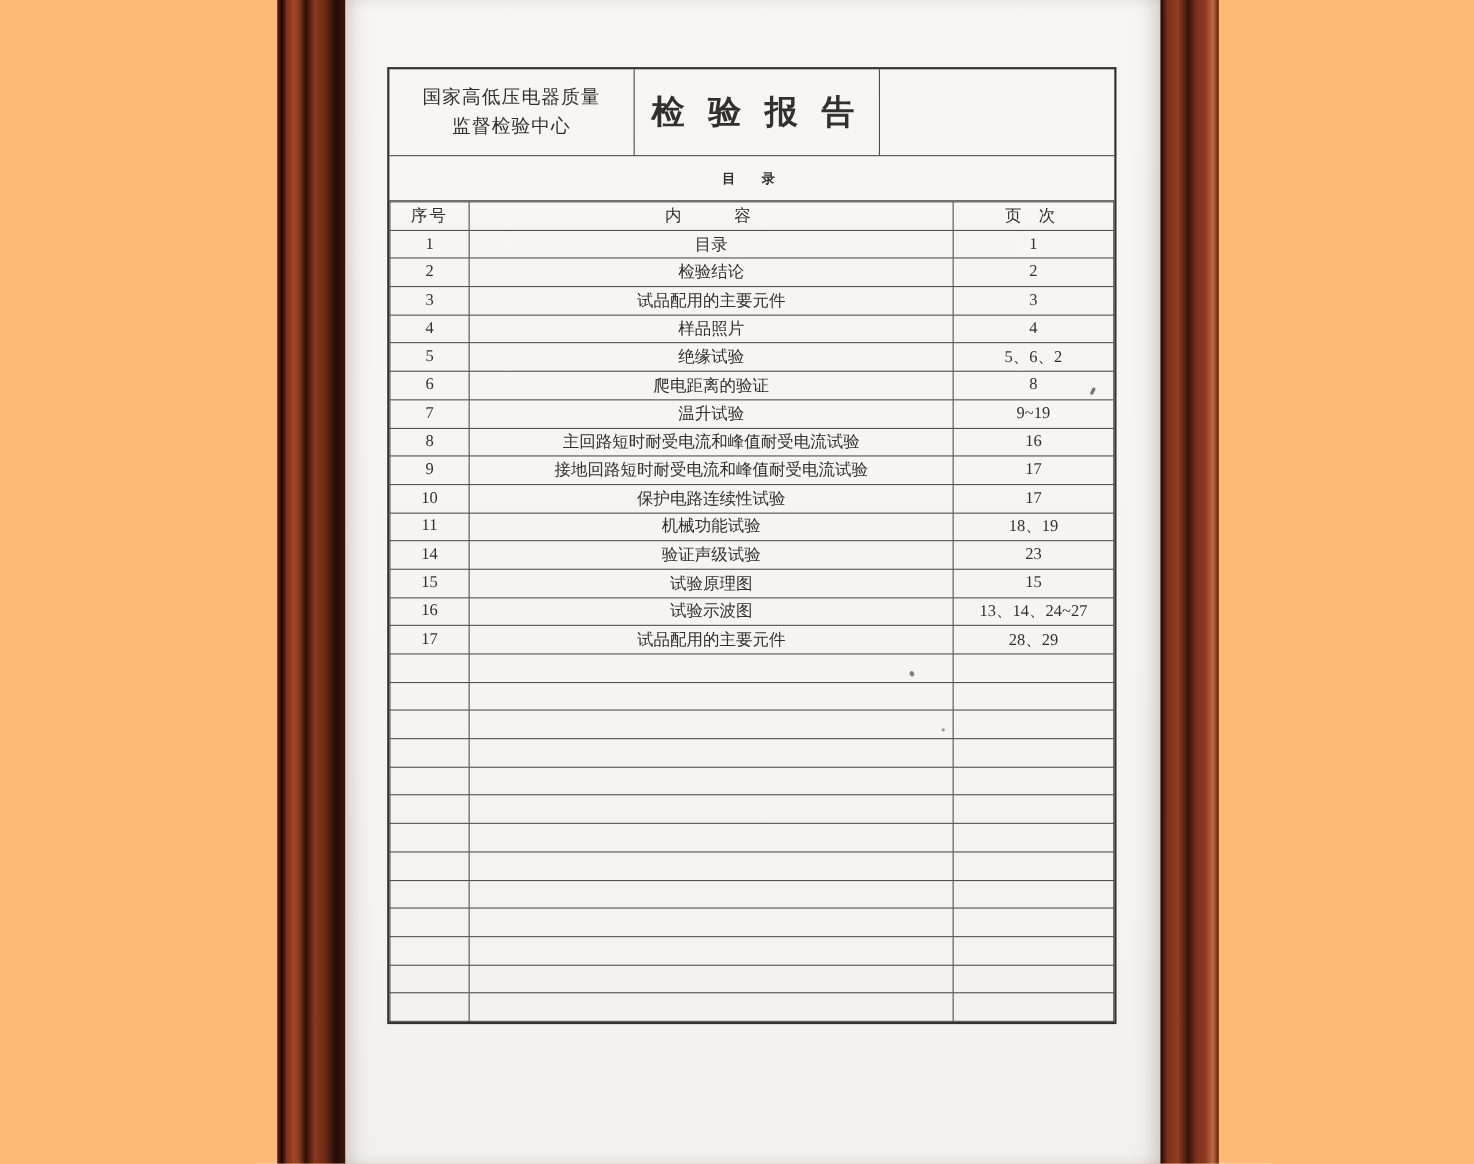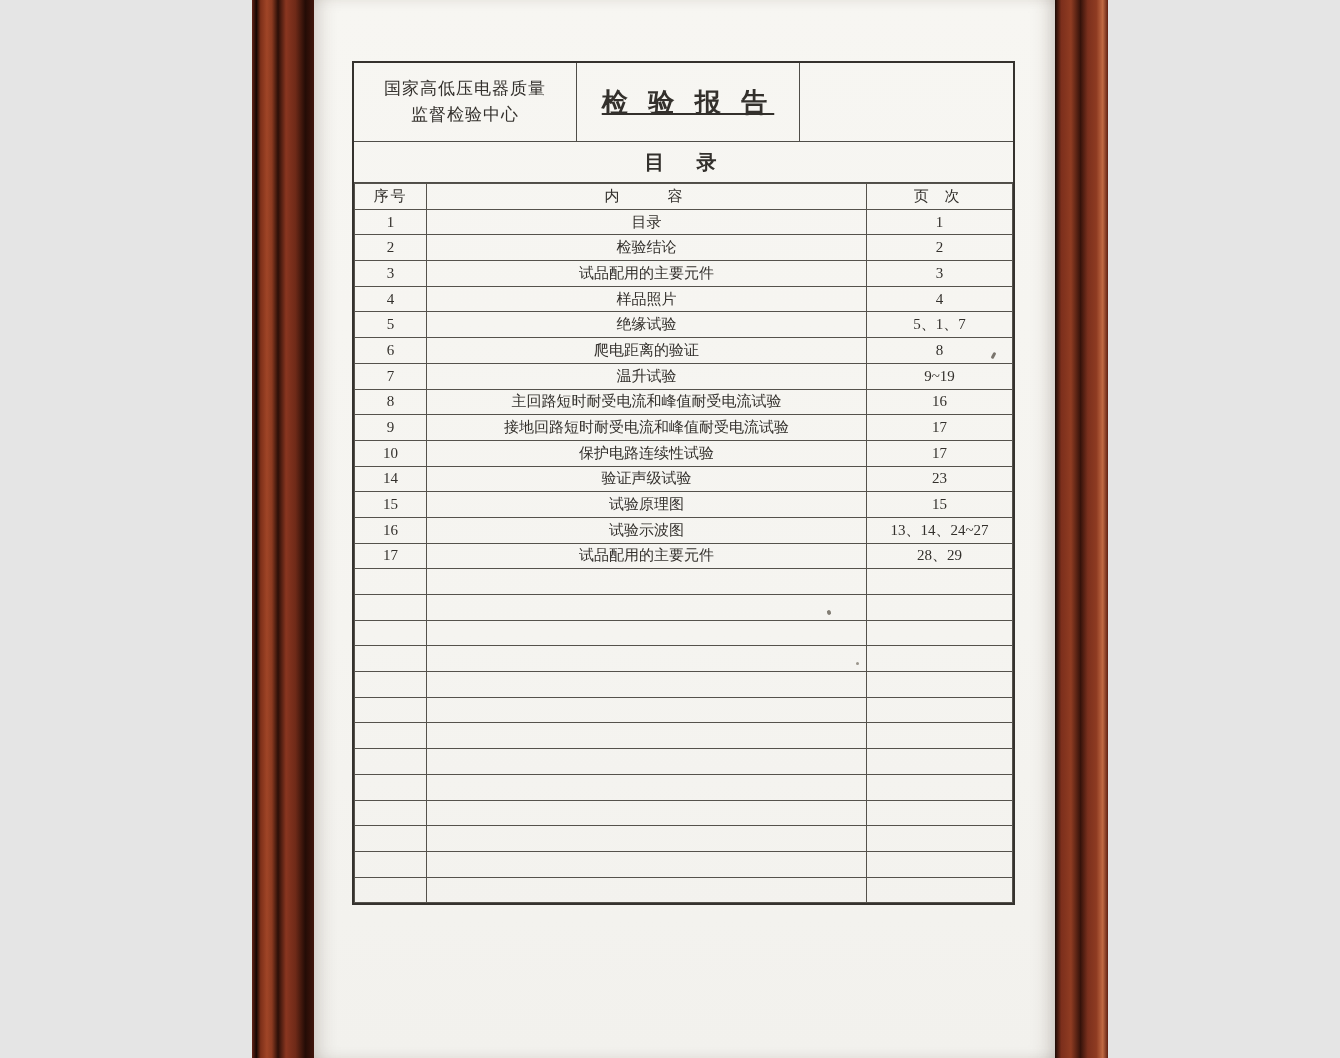--- a/index.html
+++ b/index.html
@@ -4,21 +4,21 @@
 <style>
   html, body {
     margin: 0; padding: 0;
     width: 1340px; height: 1058px;
     overflow: hidden;
     font-family: "Liberation Serif", "DejaVu Serif", serif;
   }
   .scene {
     position: relative;
     width: 1340px; height: 1058px;
-    background: #e5e5e5;
+    background: #fdba74;
   }
   
   .frame-left {
     position: absolute; top: 0; left: 252px;
     width: 62px; height: 100%;
     background: linear-gradient(90deg,
       #652418 0%, #150603 7%, #7e3019 14%, #a04527 24%,
       #8c3a20 32%, #2a0e07 42%, #8a3620 55%, #6f2a18 70%,
       #240c06 86%, #40150c 100%);
   }
@@ -52,27 +52,27 @@
     height: 78px;
     border-bottom: 1px solid #4f4d48;
   }
   .hdr-cell {
     display: flex; flex-direction: column;
     align-items: center; justify-content: center;
     text-align: center;
   }
   .hdr-cell.sep { border-right: 1px solid #4f4d48; }
   .org-line { font-size: 17px; line-height: 1.55; letter-spacing: 1px; }
-  .report-title { font-size: 26px; font-weight: bold; letter-spacing: 7px; white-space: nowrap; text-decoration: underline; }
+  .report-title { font-size: 30px; font-weight: bold; letter-spacing: 7px; white-space: nowrap; }
   .ref-no { font-size: 17px; letter-spacing: 0.5px; white-space: nowrap; }
   .toc-title {
     height: 40px;
     border-bottom: 1px solid #4f4d48;
     display: flex; align-items: center; justify-content: center;
-    font-size: 20px; font-weight: bold; letter-spacing: 6px;
+    font-size: 12px; font-weight: bold; letter-spacing: 6px;
   }
   table.toc {
     width: 100%;
     border-collapse: collapse;
     table-layout: fixed;
   }
   table.toc col.c-no   { width: 72px; }
   table.toc col.c-page { width: 146px; }
   table.toc th, table.toc td {
     border: 1px solid #55524c;
@@ -152,21 +152,21 @@
 
           <tr>
             <td>4</td>
             <td>样品照片</td>
             <td>4</td>
           </tr>
 
           <tr>
             <td>5</td>
             <td>绝缘试验</td>
-            <td>5、1、7</td>
+            <td>5、6、2</td>
           </tr>
 
           <tr>
             <td>6</td>
             <td>爬电距离的验证</td>
             <td>8</td>
           </tr>
 
           <tr>
             <td>7</td>
@@ -185,20 +185,25 @@
             <td>接地回路短时耐受电流和峰值耐受电流试验</td>
             <td>17</td>
           </tr>
 
           <tr>
             <td>10</td>
             <td>保护电路连续性试验</td>
             <td>17</td>
           </tr>
 
+          <tr>
+            <td>11</td>
+            <td>机械功能试验</td>
+            <td>18、19</td>
+          </tr>
 
 
 
           <tr>
             <td>14</td>
             <td>验证声级试验</td>
             <td>23</td>
           </tr>
 
           <tr>

